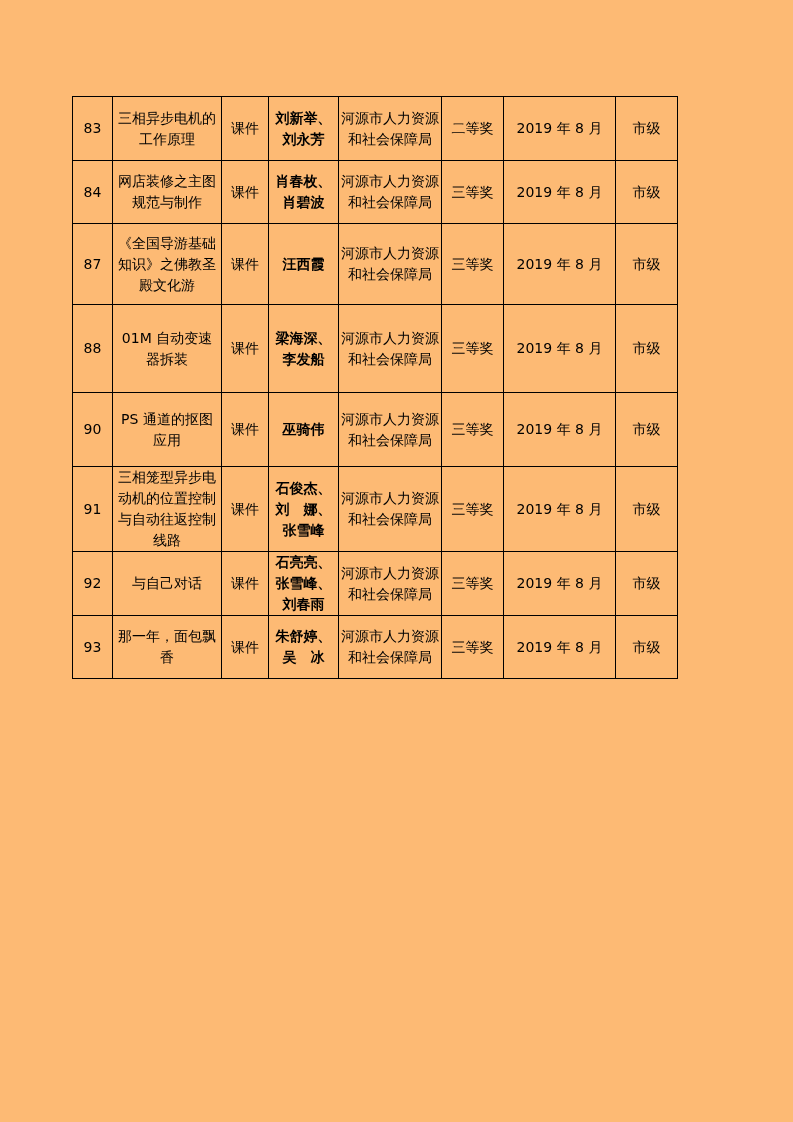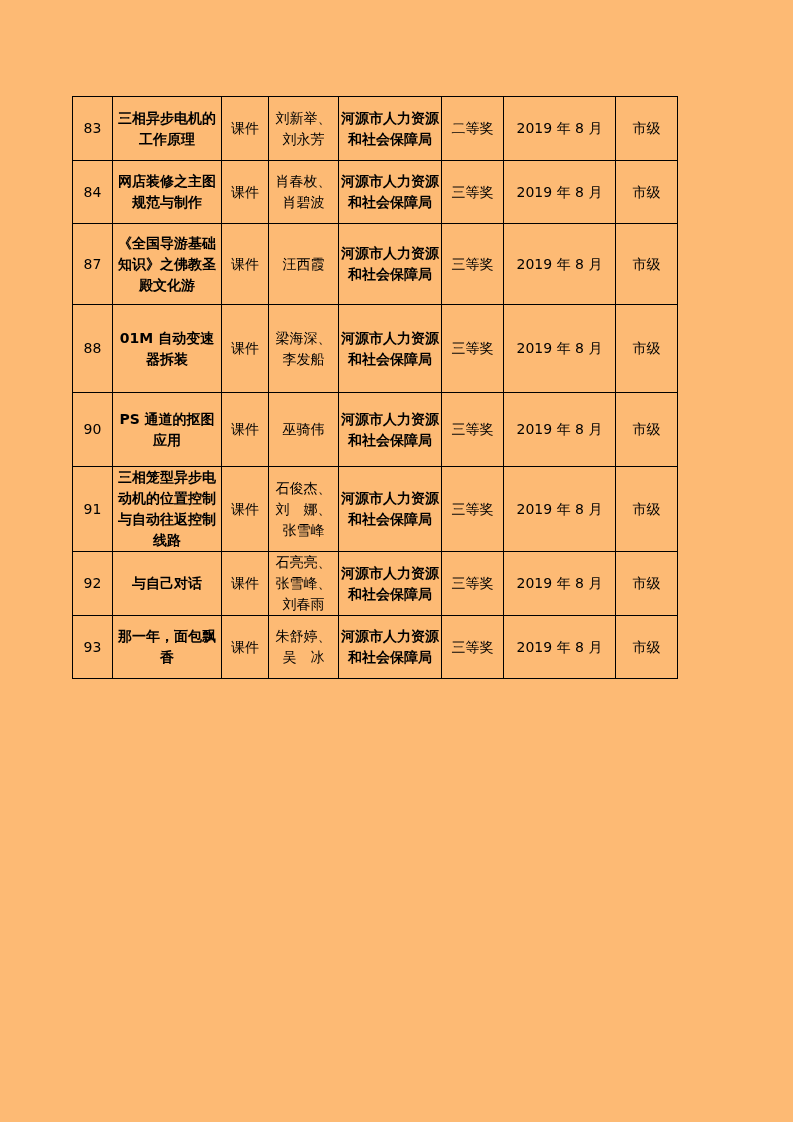--- a/index.html
+++ b/index.html
@@ -34,23 +34,23 @@
       padding: 0 2px;
       text-align: center;
       vertical-align: middle;
       font-size: 14px;
       line-height: 21px;
       word-break: break-all;
       overflow: hidden;
     }
     td.c-no { font-size: 13px; }
     td.c-date { font-size: 13px; }
-    td.c-title { padding: 0 6px; font-weight: bold; }
-    td.c-authors { padding: 0 4px; }
-    td.c-org { padding: 0 3px; font-weight: bold; }
+    td.c-title { padding: 0 6px; }
+    td.c-authors { padding: 0 4px; font-weight: bold; }
+    td.c-org { padding: 0 3px; }
   </style>
 </head>
 <body>
 
 <div class="page">
   <table class="awards">
     <colgroup>
       <col style="width:40px">
       <col style="width:109px">
       <col style="width:47px">

